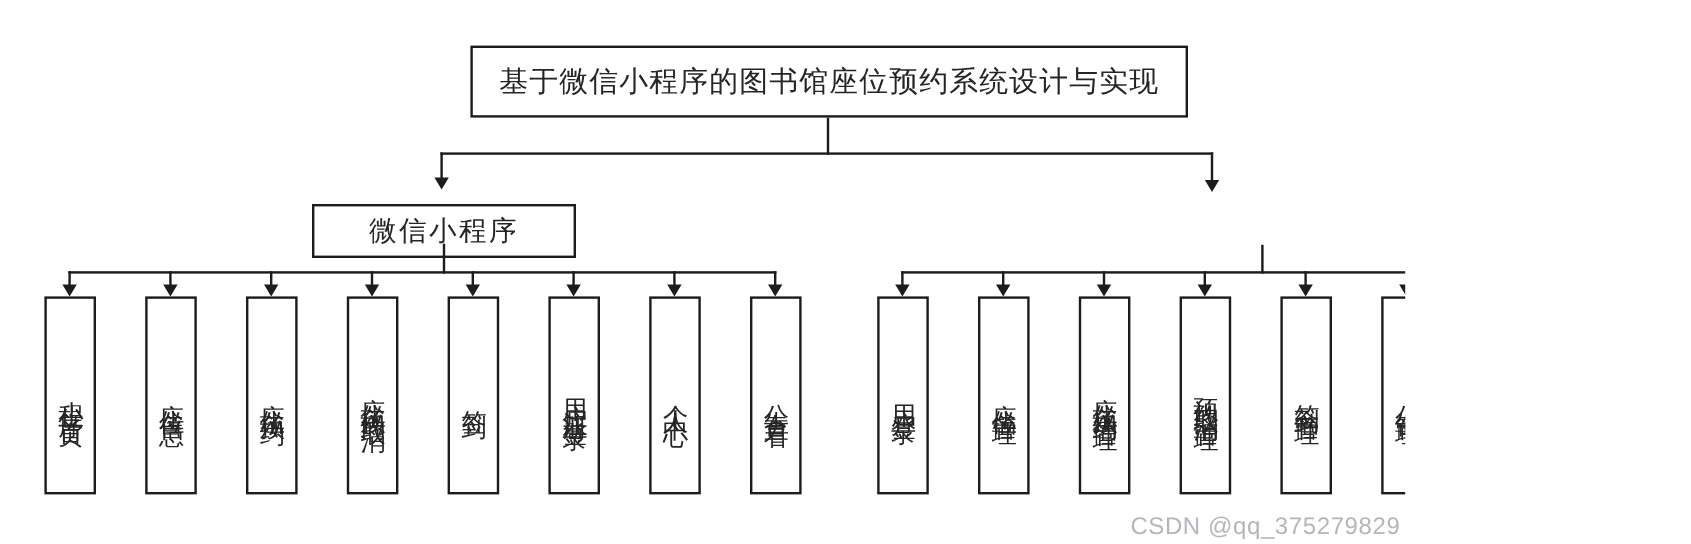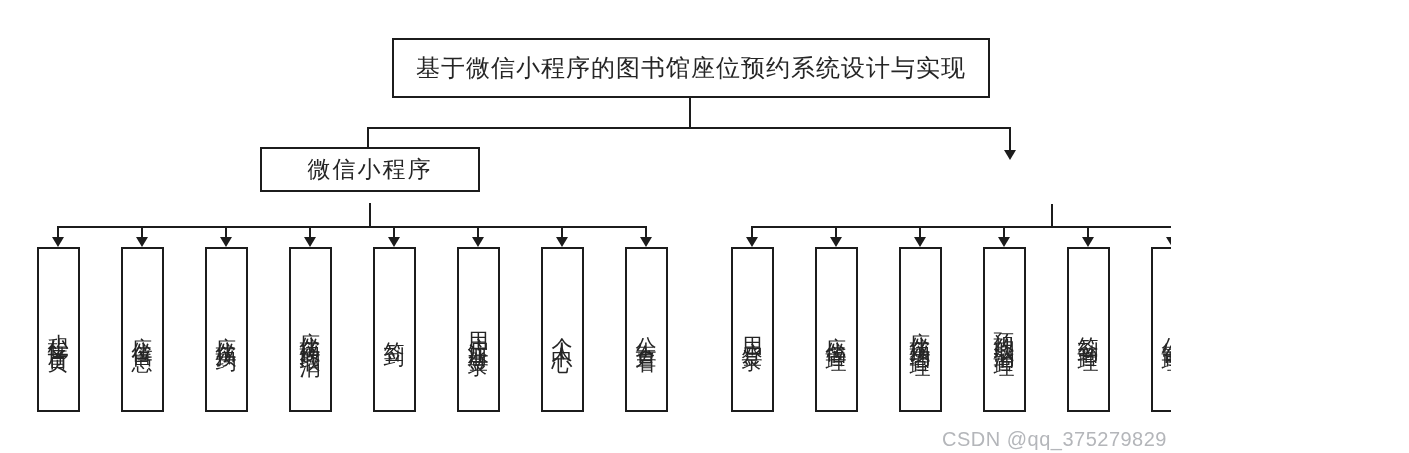--- a/index.html
+++ b/index.html
@@ -19,21 +19,21 @@
   .box{
     position:absolute;
     box-sizing:border-box;
     border:2px solid var(--line);
     background:#fff;
     display:flex;align-items:center;justify-content:center;
     color:var(--text);
   }
   .root-box{left:392px;top:38px;width:598px;height:60px;font-size:24px;letter-spacing:1px;}
   .branch-box{font-size:23px;letter-spacing:2px;}
-  .branch-left{left:260px;top:147px;width:220px;height:45px;}
+  .branch-left{left:260px;top:170px;width:220px;height:45px;}
   .branch-right{left:942px;top:160px;width:222px;height:44px;}
   .leaf{top:247px;width:43px;height:165px;}
   .leaf-label{
     writing-mode:vertical-rl;
     text-orientation:upright;
     font-size:21px;
     letter-spacing:5px;
     line-height:1;
     color:var(--text);
     white-space:nowrap;

